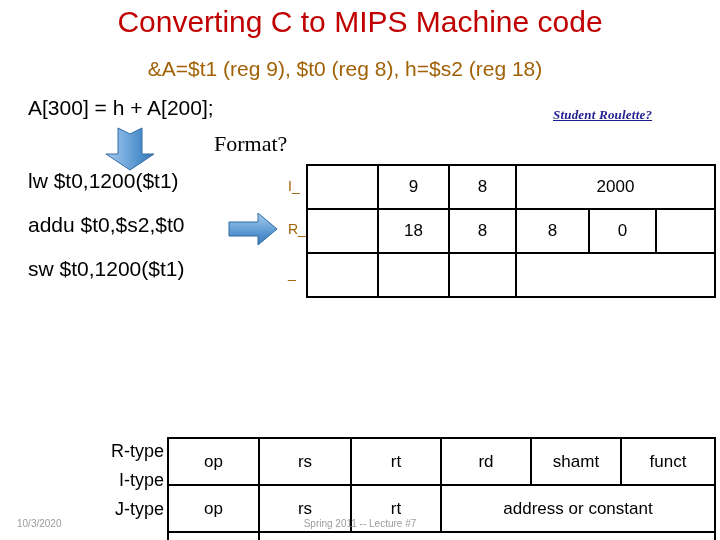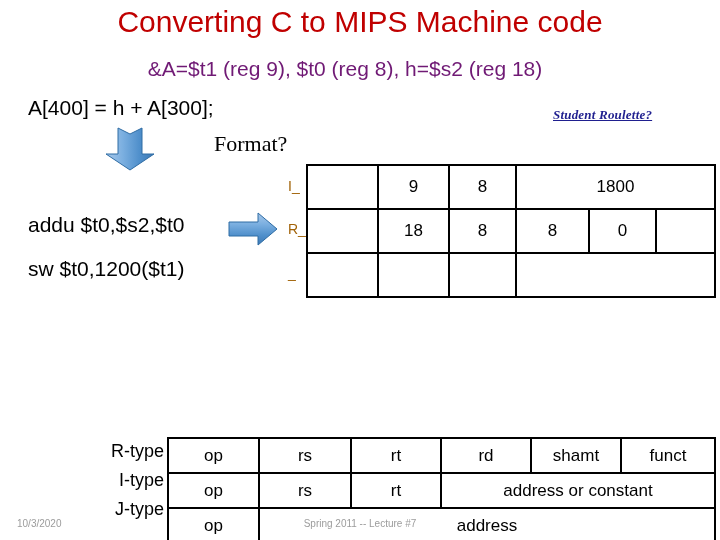--- a/index.html
+++ b/index.html
@@ -36,21 +36,21 @@
     white-space: nowrap;
   }
 
   .subtitle {
     position: absolute;
     left: 0; top: 56px;
     width: 690px;
     text-align: center;
     font-size: 21px;
     line-height: 25px;
-    color: #701a75;
+    color: #a16207;
     white-space: nowrap;
   }
 
   
   .codeline {
     position: absolute;
     left: 28px;
     font-size: 21px;
     line-height: 26px;
     color: #000000;
@@ -155,21 +155,21 @@
     border-collapse: collapse;
     table-layout: fixed;
   }
   .fmt-table td {
     border: 2px solid #000000;
     height: 25px;
     text-align: center;
     vertical-align: middle;
     font-size: 17px;
     color: #000000;
-    padding: 4px 2px;
+    padding: 10px 2px;
   }
 
   
   .footer {
     position: absolute;
     top: 518px;
     font-size: 10px;
     color: #9c9c9c;
     white-space: nowrap;
   }
@@ -179,22 +179,23 @@
 </style>
 </head>
 <body>
 
 <div id="slide">
 
   <div class="title">Converting C to MIPS Machine code</div>
 
   <div class="subtitle">&amp;A=$t1 (reg 9), $t0 (reg 8), h=$s2 (reg 18)</div>
 
-  <div class="codeline l0">A[400] = h + A[300];</div>
-
+  <div class="codeline l0">A[300] = h + A[200];</div>
+
+  <div class="codeline l1">lw $t0,1200($t1)</div>
   <div class="codeline l2">addu $t0,$s2,$t0</div>
   <div class="codeline l3">sw $t0,1200($t1)</div>
 
   <div class="format-label">Format?</div>
 
   <div class="student-roulette">Student Roulette?</div>
 
   <svg class="arrow-down" viewBox="0 0 52 45">
     <defs>
       <linearGradient id="gdown" x1="0" y1="0" x2="1" y2="0">
@@ -230,21 +231,21 @@
         <col style="width:67px">
       <col style="width:73px">
         <col style="width:67px">
         <col style="width:59px">
     </colgroup>
     <tbody>
       <tr>
         <td></td>
         <td>9</td>
         <td>8</td>
-        <td colspan="3">1800</td>
+        <td colspan="3">2000</td>
       </tr>
       <tr>
         <td></td>
         <td>18</td>
         <td>8</td>
         <td>8</td>
         <td>0</td>
         <td></td>
       </tr>
       <tr class="lastrow">

